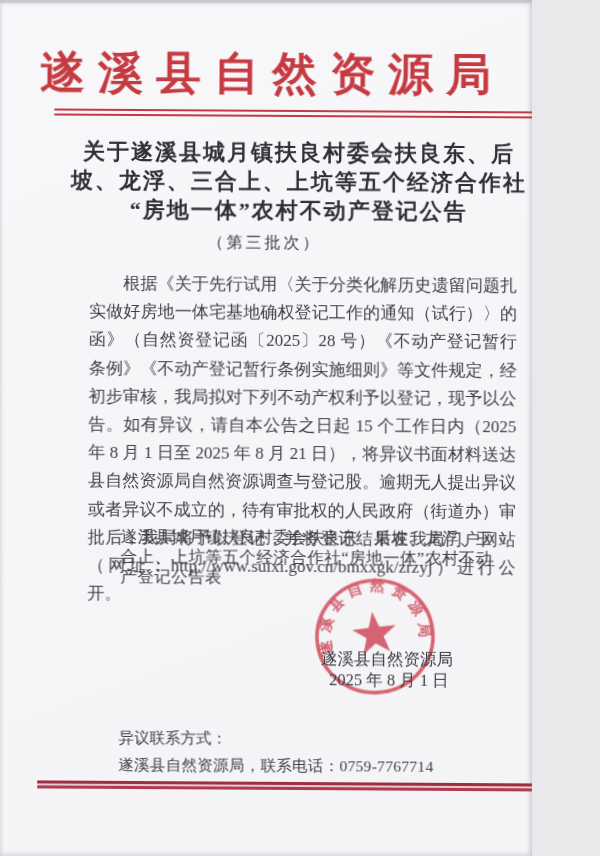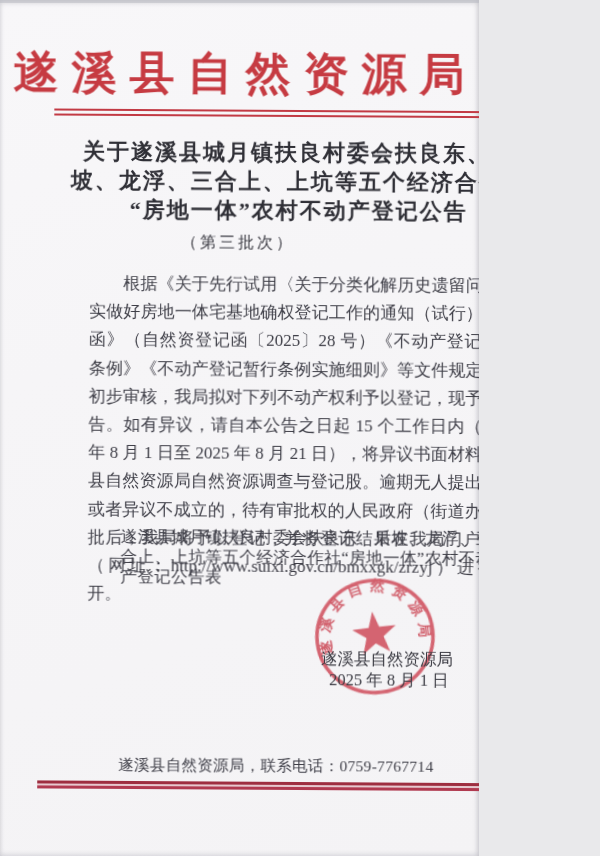--- a/index.html
+++ b/index.html
@@ -2,21 +2,21 @@
 <html><head>
 <meta charset="utf-8">
 <style>
   html,body{margin:0;padding:0;}
   body{
     width:600px;height:856px;
     background:#e9e9eb;
     font-family:"Liberation Serif","DejaVu Serif",serif;
   }
   .page{
-    position:relative;width:479px;height:856px;overflow:hidden;
+    position:relative;width:532px;height:856px;overflow:hidden;
     background:linear-gradient(160deg,#f8f7f9 0%,#f6f5f7 38%,#f4f3f5 100%);
     box-shadow:inset 0 3px 5px rgba(125,127,138,.28),
                inset -3px 0 4px rgba(150,152,162,.16),
                inset 0 -3px 4px rgba(150,152,162,.14);
     color:#3a3a42;
   }
   .tilt{position:absolute;inset:0;transform:rotate(.35deg);transform-origin:300px 0;}
 
   .masthead{
     position:absolute;top:44px;left:0;width:100%;
@@ -107,18 +107,19 @@
       <ellipse cx="63" cy="60" rx="58" ry="56" fill="none" stroke="#d0505e" stroke-width="3.6"></ellipse>
       <polygon points="63,35 68.3,50.7 84.9,50.9 71.6,60.8 76.5,76.6 63,67 49.5,76.6 54.4,60.8 41.1,50.9 57.7,50.7" fill="#d0505e"></polygon>
       <text font-size="14.5" fill="#cc4a58" letter-spacing="6.5" font-weight="bold" font-family="Liberation Serif, DejaVu Serif, serif">
         <textPath href="#sealArc" startOffset="50%" text-anchor="middle">遂溪县自然资源局</textPath>
       </text>
     </svg>
 
     <div class="sig-issuer">遂溪县自然资源局</div>
     <div class="sig-date">2025 年 8 月 1 日</div>
 
+    <div class="contact-label">异议联系方式：</div>
     <div class="contact-info">遂溪县自然资源局，联系电话：0759-7767714</div>
 
     <div class="rule-bottom"></div>
 
   </div>
 </div>
 
 </body></html>

